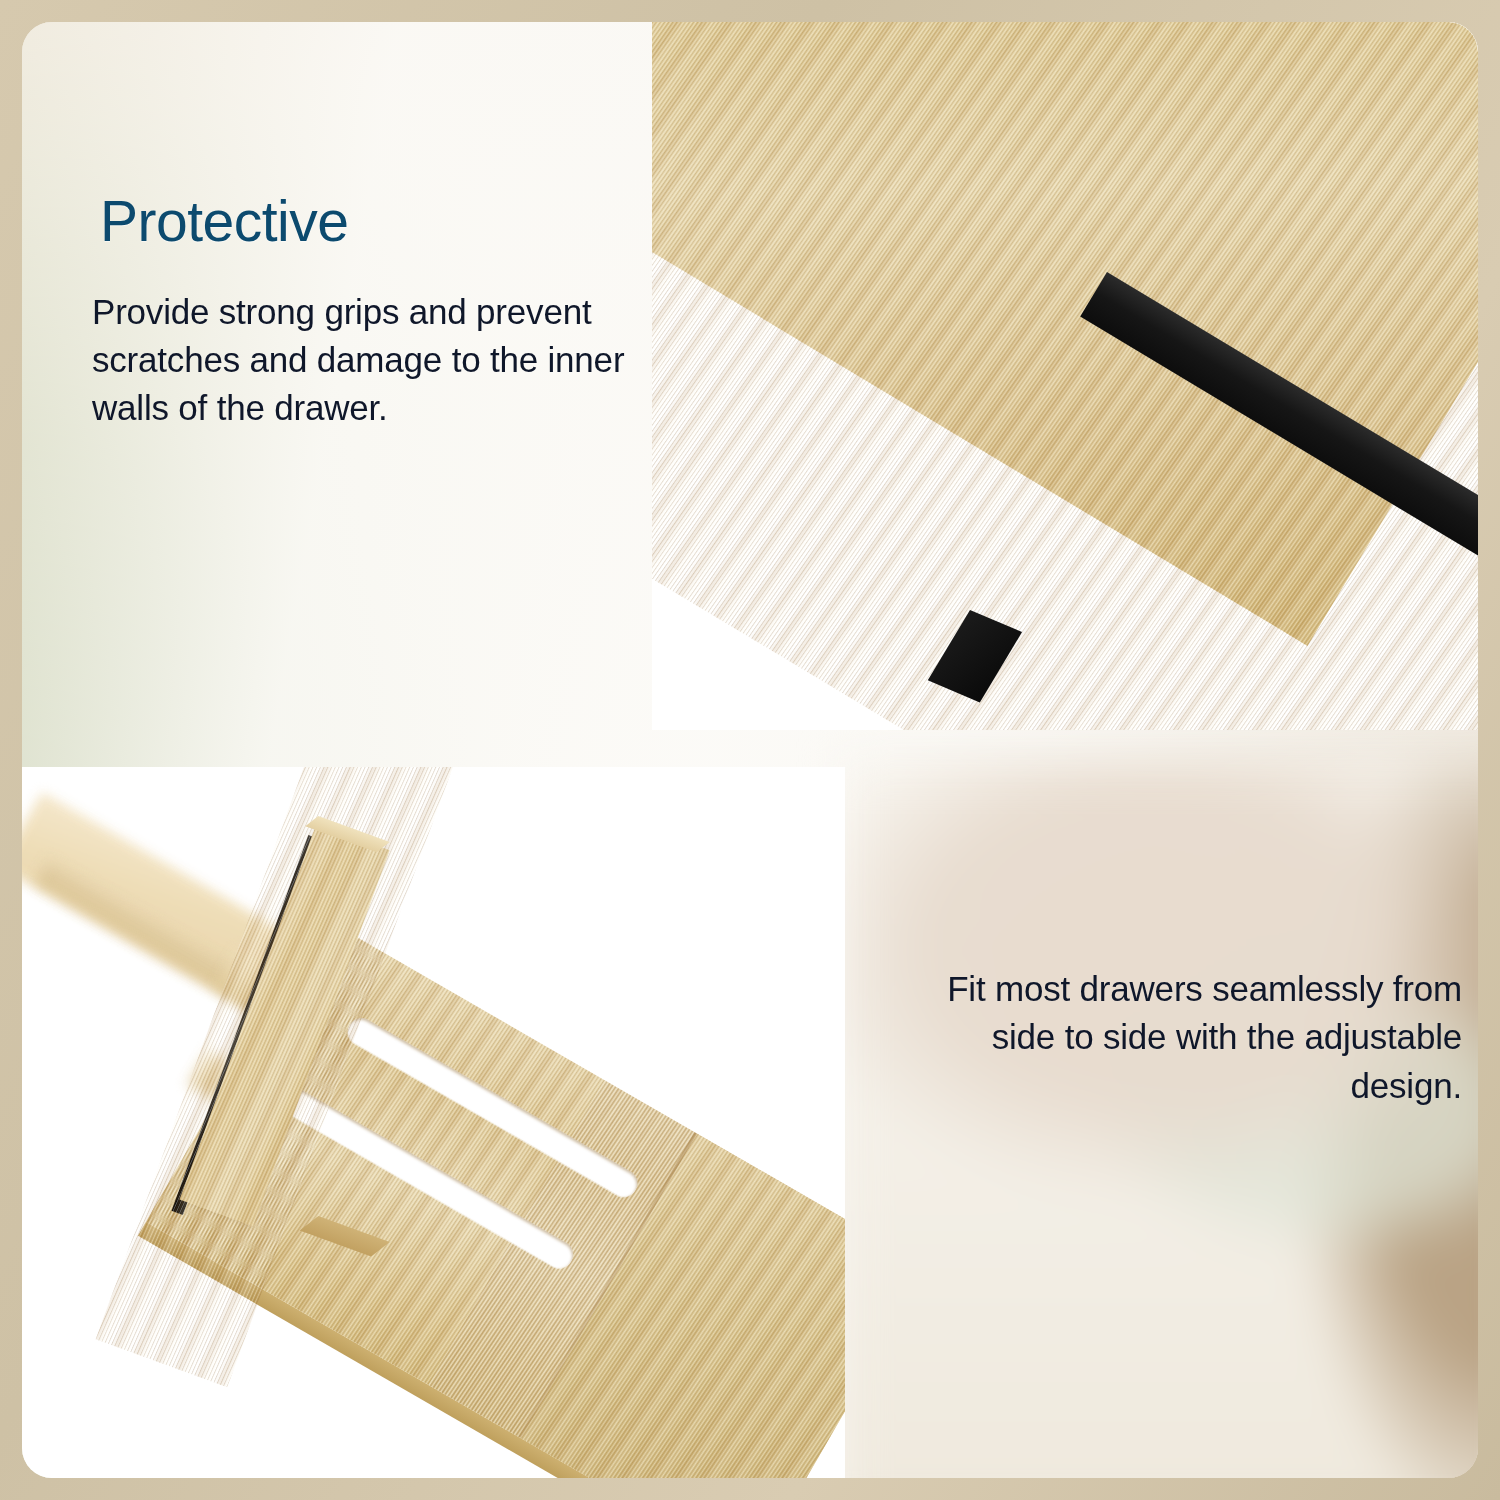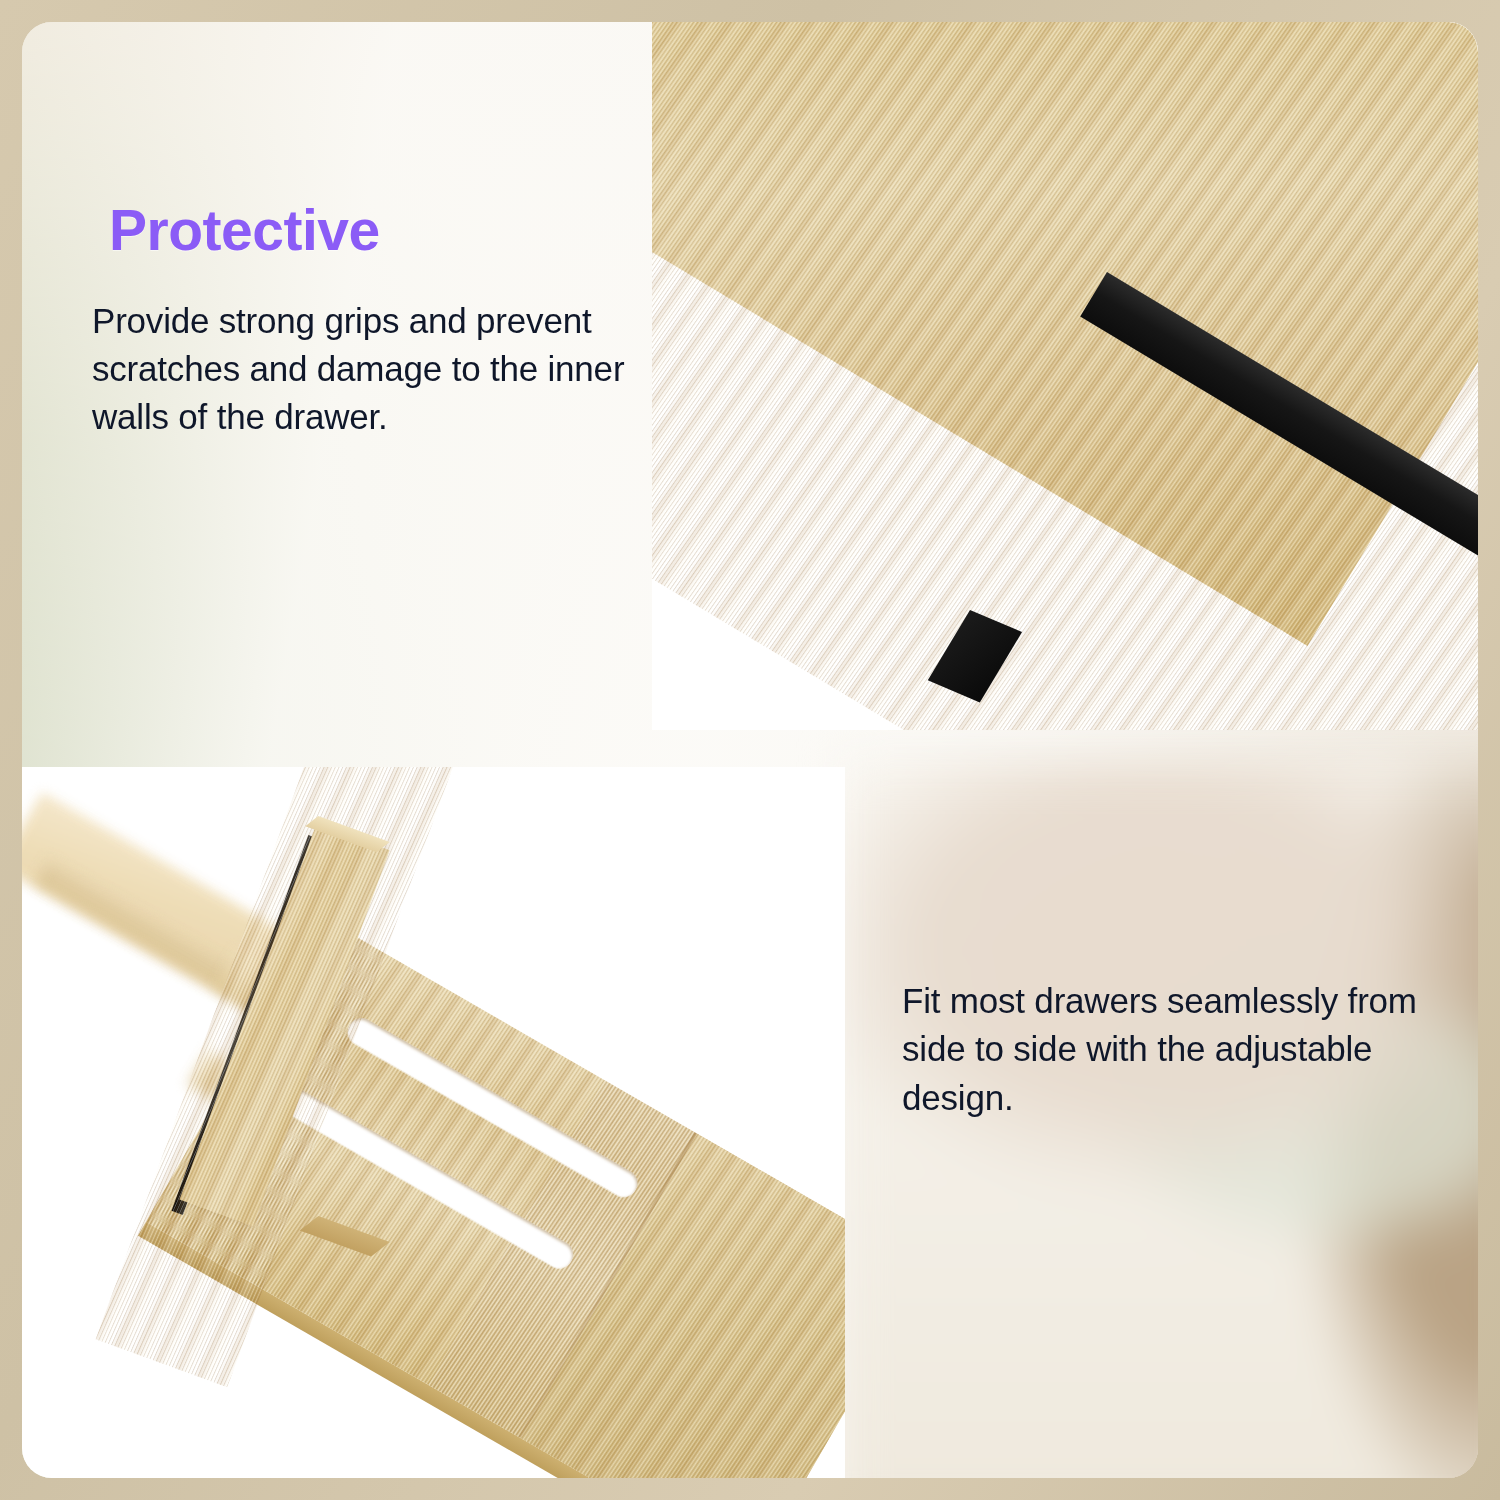--- a/index.html
+++ b/index.html
@@ -216,37 +216,37 @@
     background:radial-gradient(ellipse at 50% 50%, rgba(160,130,80,.22) 0%, rgba(160,130,80,0) 70%);
     filter:blur(14px);
   }
 
   
   .copy{position:absolute;}
   #copy-tl{left:70px;top:160px;width:540px;}
   #copy-br{left:880px;top:915px;width:560px;}
 
   .headline{
-    color:#8b5cf6;
-    font-weight:bold;
+    color:#0c4a6e;
+    font-weight:normal;
     font-size:57px;
     line-height:1.12;
     letter-spacing:-0.5px;
-    margin:17px;
+    margin:8px;
     text-shadow:0 1px 0 rgba(255,255,255,.55);
   }
   .headline .l2{display:block;}
   .subcopy{
     margin:34px 0 0 0;
     color:#0f172a;
     font-size:35px;
     line-height:1.38;
     letter-spacing:-0.2px;
   }
-  #copy-br .subcopy{margin-top:40px;}
+  #copy-br .subcopy{margin-top:28px;text-align:right;}
 </style>
 </head>
 <body>
 
 <div id="frame">
   <div id="stage">
 
     <div class="bg-layer bg-base"></div>
     <div class="bg-layer bg-scrim"></div>
     <div class="bg-sofa"></div>

